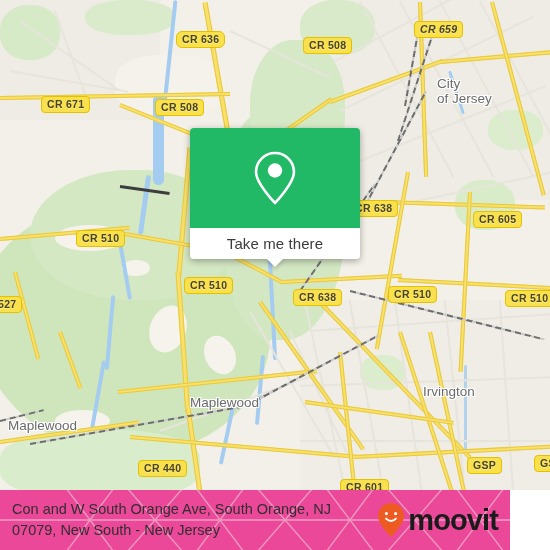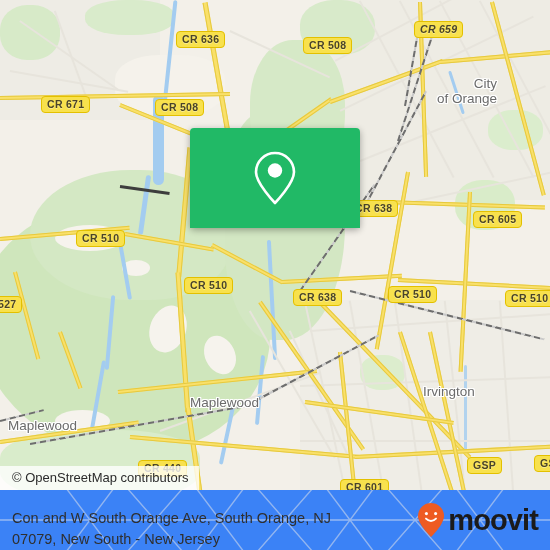--- a/index.html
+++ b/index.html
@@ -62,21 +62,21 @@
   .place {
     position: absolute;
     color: #6b6b6b;
     font-size: 13.5px;
     white-space: nowrap;
     text-shadow:
       1px 0 0 #fff, -1px 0 0 #fff, 0 1px 0 #fff, 0 -1px 0 #fff,
       1px 1px 0 #fff, -1px -1px 0 #fff, 1px -1px 0 #fff, -1px 1px 0 #fff;
     line-height: 1.1;
   }
-  .place.two { text-align: right; }
+  .place.two { text-align: left; }
 
   
   #card {
     position: absolute;
     left: 190px; top: 128px;
     width: 170px;
     border-radius: 4px;
     box-shadow: 0 2px 7px rgba(0,0,0,.33);
     overflow: visible;
     z-index: 40;
@@ -119,24 +119,24 @@
     font-size: 13px;
     color: #2b2b2b;
     z-index: 45;
     white-space: nowrap;
   }
 
   
   #footer {
     position: absolute;
     left: 0; top: 490px;
-    width: 550px; height: 60px;
-    background: #3b82f6;
+    width: 510px; height: 60px;
+    background: #ec4899;
     overflow: hidden;
-    display: flex; align-items: flex-end;
+    display: flex; align-items: center;
   }
   #footer-pattern {
     position: absolute; inset: 0;
     opacity: .5;
     pointer-events: none;
   }
   #footer-text {
     position: relative;
     margin-left: 12px;
     color: #2f2f2f;
@@ -259,56 +259,59 @@
     <div class="rail dash" style="left:30px;top:443px;width:230px;transform:rotate(-10deg);"></div>
     <div class="rail dash" style="left:255px;top:400px;width:140px;transform:rotate(-28deg);"></div>
     <div class="rail dash" style="left:300px;top:290px;width:130px;transform:rotate(-55deg);"></div>
     <div class="rail dash" style="left:365px;top:205px;width:130px;transform:rotate(-62deg);"></div>
     <div class="rail dash" style="left:398px;top:140px;width:120px;transform:rotate(-72deg);"></div>
     <div class="rail dash" style="left:405px;top:105px;width:80px;transform:rotate(-80deg);"></div>
     <div class="rail dash" style="left:350px;top:290px;width:200px;transform:rotate(14deg);"></div>
     <div class="rail" style="left:120px;top:185px;width:50px;transform:rotate(8deg);background:#3d3d3d;height:3px;"></div>
     <div class="rail dash" style="left:0;top:420px;width:45px;transform:rotate(-14deg);"></div>
 
-    <div class="shield" style="left:176px;top:31px;">CR 636</div>
+    <div class="shield" style="left:176px;top:31px;border-radius:6px;">CR 636</div>
     <div class="shield" style="left:303px;top:37px;">CR 508</div>
     <div class="shield" style="left:414px;top:21px;font-style:italic;">CR 659</div>
     <div class="shield" style="left:41px;top:96px;">CR 671</div>
     <div class="shield" style="left:155px;top:99px;">CR 508</div>
     <div class="shield" style="left:349px;top:200px;">CR 638</div>
     <div class="shield" style="left:473px;top:211px;">CR 605</div>
     <div class="shield" style="left:76px;top:230px;">CR 510</div>
     <div class="shield" style="left:184px;top:277px;">CR 510</div>
     <div class="shield" style="left:293px;top:289px;">CR 638</div>
     <div class="shield" style="left:388px;top:286px;">CR 510</div>
     <div class="shield" style="left:505px;top:290px;">CR 510</div>
     <div class="shield" style="left:-8px;top:296px;">527</div>
     <div class="shield" style="left:138px;top:460px;">CR 440</div>
     <div class="shield" style="left:467px;top:457px;">GSP</div>
     <div class="shield" style="left:340px;top:479px;">CR 601</div>
     <div class="shield" style="left:534px;top:455px;">GSP</div>
 
     <div class="place two" style="left:437px;top:77px;">
       <div>City</div>
-      <div>of Orange</div>
+      <div>of Jersey</div>
     </div>
     <div class="place" style="left:190px;top:396px;">Maplewood</div>
     <div class="place" style="left:8px;top:419px;">Maplewood</div>
     <div class="place" style="left:423px;top:385px;">Irvington</div>
 
     <div id="card">
       <div id="card-top">
         <svg width="46" height="58" viewBox="0 0 46 58">
           <path d="M23 4 C12.5 4 4 12.5 4 23 C4 34.5 23 54 23 54 C23 54 42 34.5 42 23 C42 12.5 33.5 4 23 4 Z" fill="none" stroke="#ffffff" stroke-width="2.6" stroke-linejoin="round"></path>
           <circle cx="23" cy="21.5" r="7.2" fill="#ffffff"></circle>
         </svg>
       </div>
+      <div id="card-bottom">
+        <span id="card-label">Take me there</span>
+        <div id="card-tail"></div>
+      </div>
     </div>
 
-    <div id="attribution">© OpenStreetMap contributors</div>
   </div>
 
   <div id="footer">
     <svg id="footer-pattern" width="550" height="60">
       <g stroke="#e9e9e9" stroke-width="1.4" fill="none">
         <path d="M60 -10 L120 70 L190 -10 L250 70 L320 -10 L380 70 L450 -10 L510 70"></path>
         <path d="M60 70 L120 -10 L190 70 L250 -10 L320 70 L380 -10 L450 70 L510 -10"></path>
         <path d="M0 30 L550 30" stroke="#f0f0f0"></path>
       </g>
     </svg>

